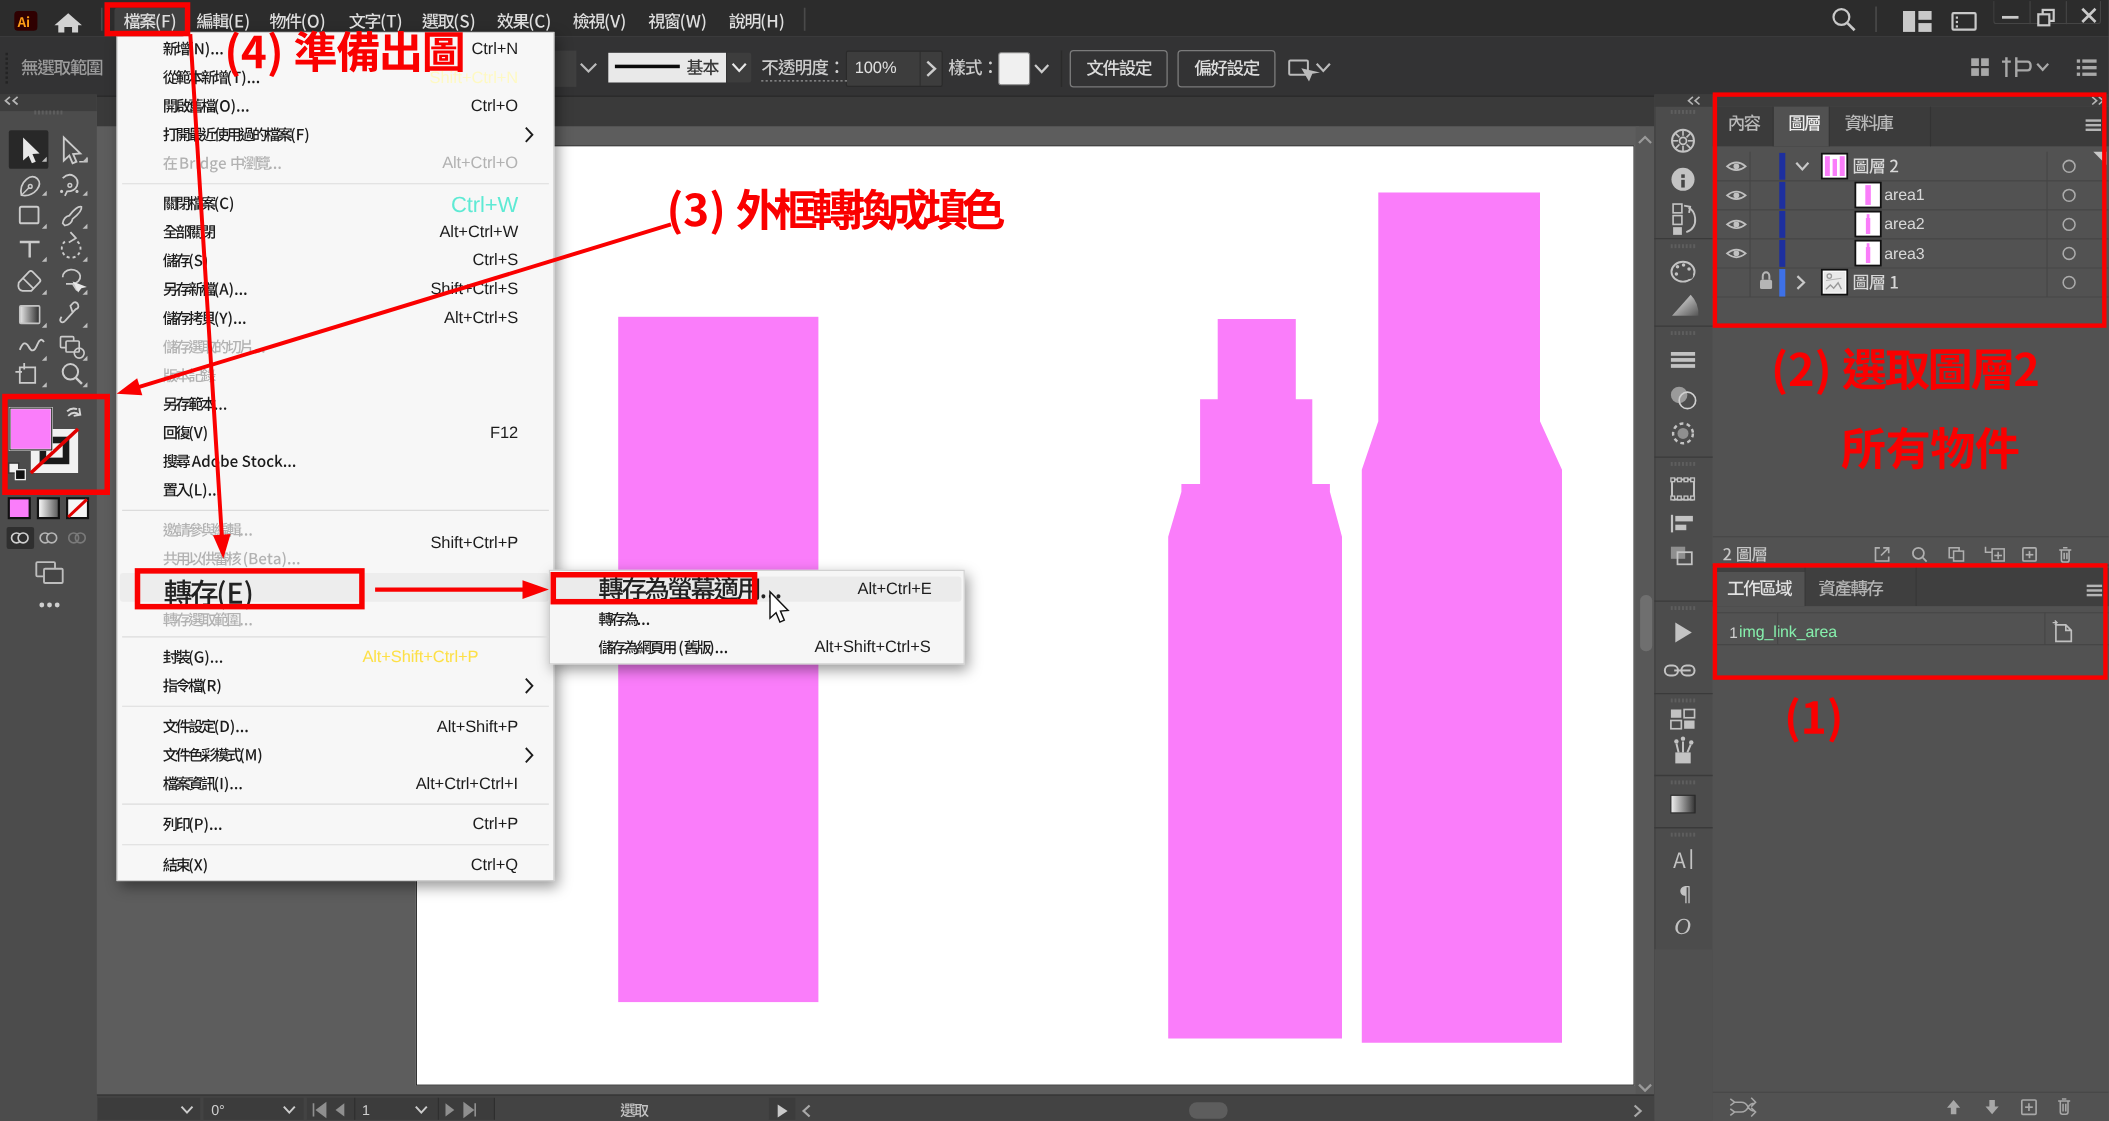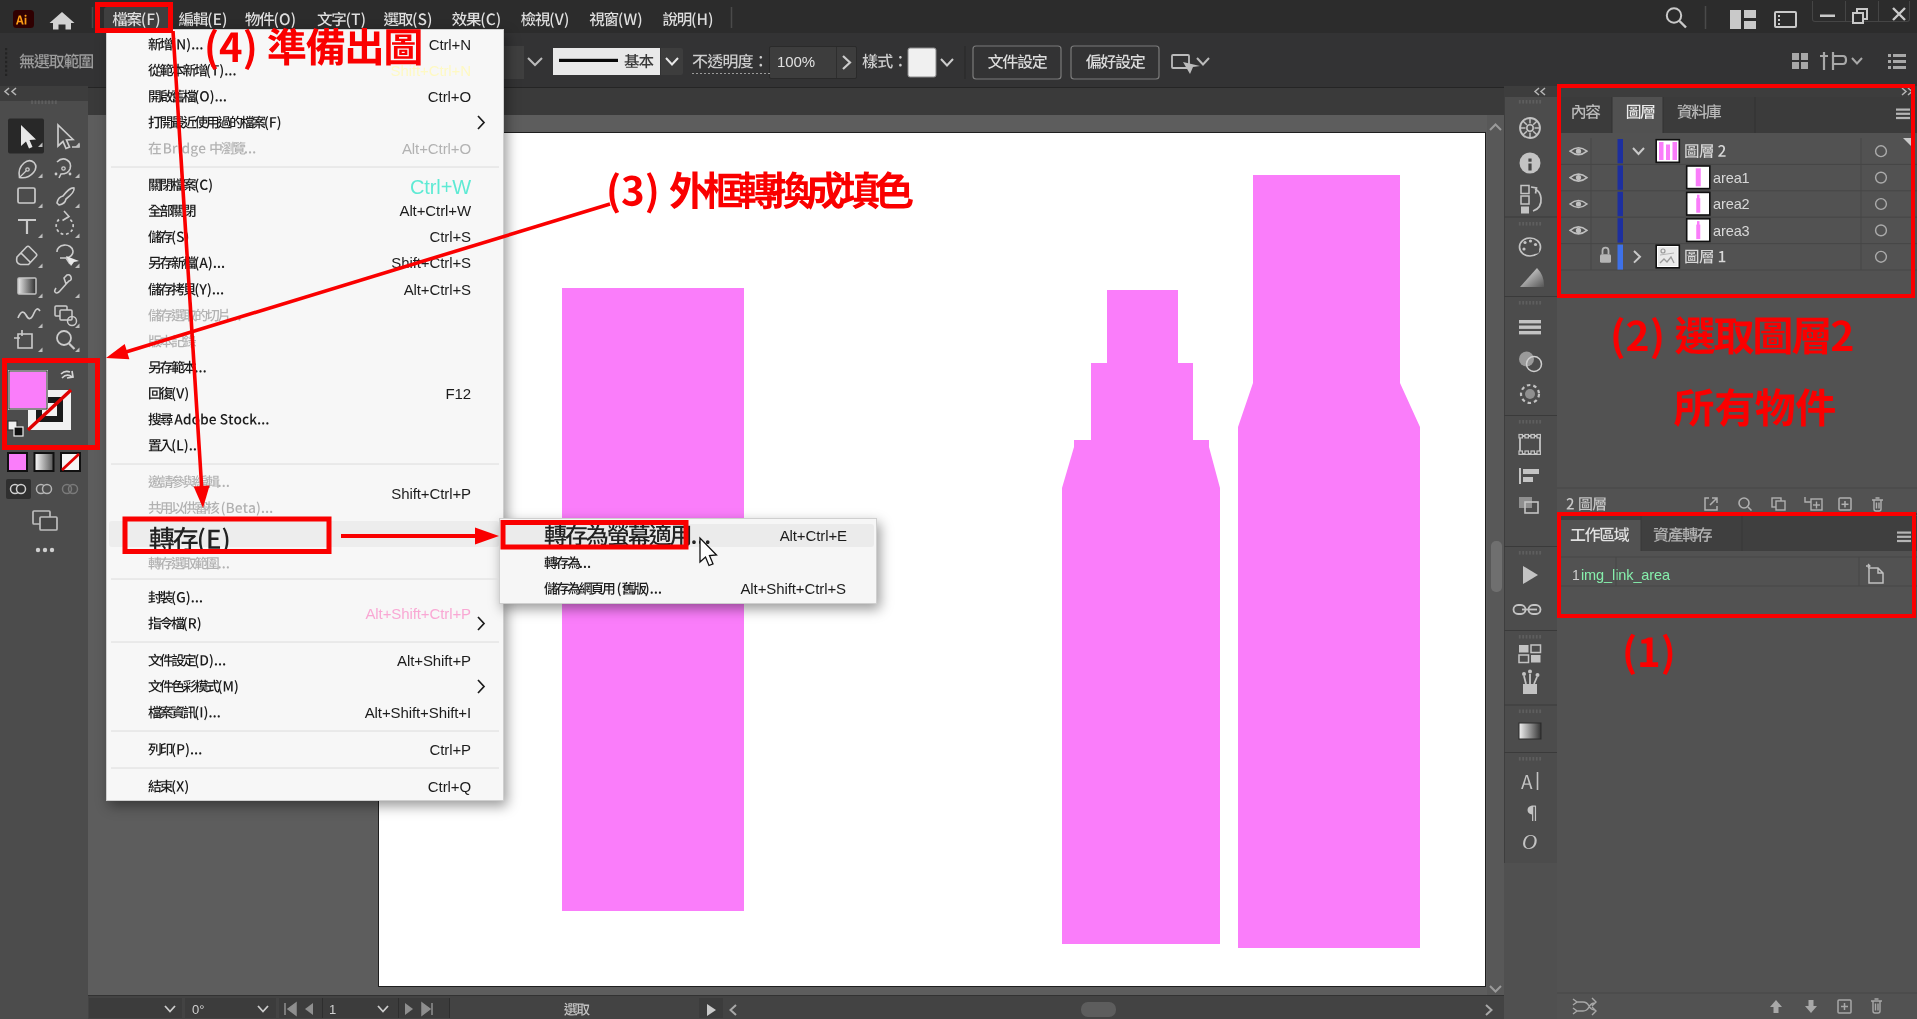--- a/index.html
+++ b/index.html
@@ -49,23 +49,23 @@
 <div class="t" style="right:1446px;top:62.5px;font-size:15px;color:#fef9c3;">Shift+Ctrl+N</div>
 <div class="t" style="right:1446px;top:88.5px;font-size:15px;color:#1c1c1c;">Ctrl+O</div>
 <div class="t" style="right:1446px;top:140.5px;font-size:15px;color:#b2b2b2;">Alt+Ctrl+O</div>
 <div class="t" style="right:1446px;top:177px;font-size:20px;color:#5eead4;">Ctrl+W</div>
 <div class="t" style="right:1446px;top:203px;font-size:15px;color:#1c1c1c;">Alt+Ctrl+W</div>
 <div class="t" style="right:1446px;top:229px;font-size:15px;color:#1c1c1c;">Ctrl+S</div>
 <div class="t" style="right:1446px;top:255px;font-size:15px;color:#1c1c1c;">Shift+Ctrl+S</div>
 <div class="t" style="right:1446px;top:281.5px;font-size:15px;color:#1c1c1c;">Alt+Ctrl+S</div>
 <div class="t" style="right:1446px;top:385.5px;font-size:15px;color:#1c1c1c;">F12</div>
 <div class="t" style="right:1446px;top:437.5px;font-size:15px;color:#1c1c1c;margin-top:48px;">Shift+Ctrl+P</div>
-<div class="t" style="right:1446px;top:589.5px;font-size:15px;color:#f9a8d4;margin-top:16px;">Alt+Shift+Ctrl+P</div>
+<div class="t" style="right:1482px;top:589.5px;font-size:15px;color:#fde047;">Alt+Shift+Ctrl+P</div>
 <div class="t" style="right:1446px;top:652.5px;font-size:15px;color:#1c1c1c;">Alt+Shift+P</div>
-<div class="t" style="right:1446px;top:704.5px;font-size:15px;color:#1c1c1c;">Alt+Shift+Shift+I</div>
+<div class="t" style="right:1446px;top:704.5px;font-size:15px;color:#1c1c1c;">Alt+Ctrl+Ctrl+I</div>
 <div class="t" style="right:1446px;top:741.5px;font-size:15px;color:#1c1c1c;">Ctrl+P</div>
 <div class="t" style="right:1446px;top:778.5px;font-size:15px;color:#1c1c1c;">Ctrl+Q</div>
 <div class="t" style="right:1070px;top:527.5px;font-size:15px;color:#1c1c1c;">Alt+Ctrl+E</div>
 <div class="t" style="right:1071px;top:581px;font-size:15px;color:#1c1c1c;">Alt+Shift+Ctrl+S</div>
 <svg width="1917" height="1019" style="position:absolute;left:0;top:0">
     <rect x="562" y="288" width="182" height="623" fill="#fa7dfa"></rect>
     <polygon fill="#fa7dfa" points="1107,290 1178,290 1178,363 1193,363 1193,440 1209,440 1209,447 1220,488 1220,944 1062,944 1062,488 1074,447 1074,440 1091,440 1091,363 1107,363"></polygon>
     <polygon fill="#fa7dfa" points="1253,175 1400,175 1400,383 1420,427 1420,948 1238,948 1238,427 1253,383"></polygon>
   </svg>
 <div style="left:106px;top:29px;width:398px;height:772px;background:#f7f7f7;border:1px solid #cfcfcf;box-shadow:3px 5px 12px rgba(0,0,0,0.4)"></div>

